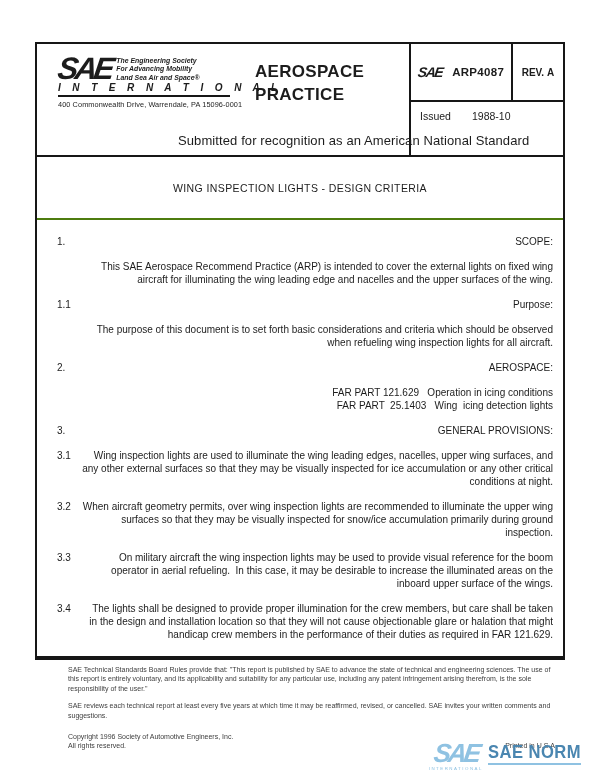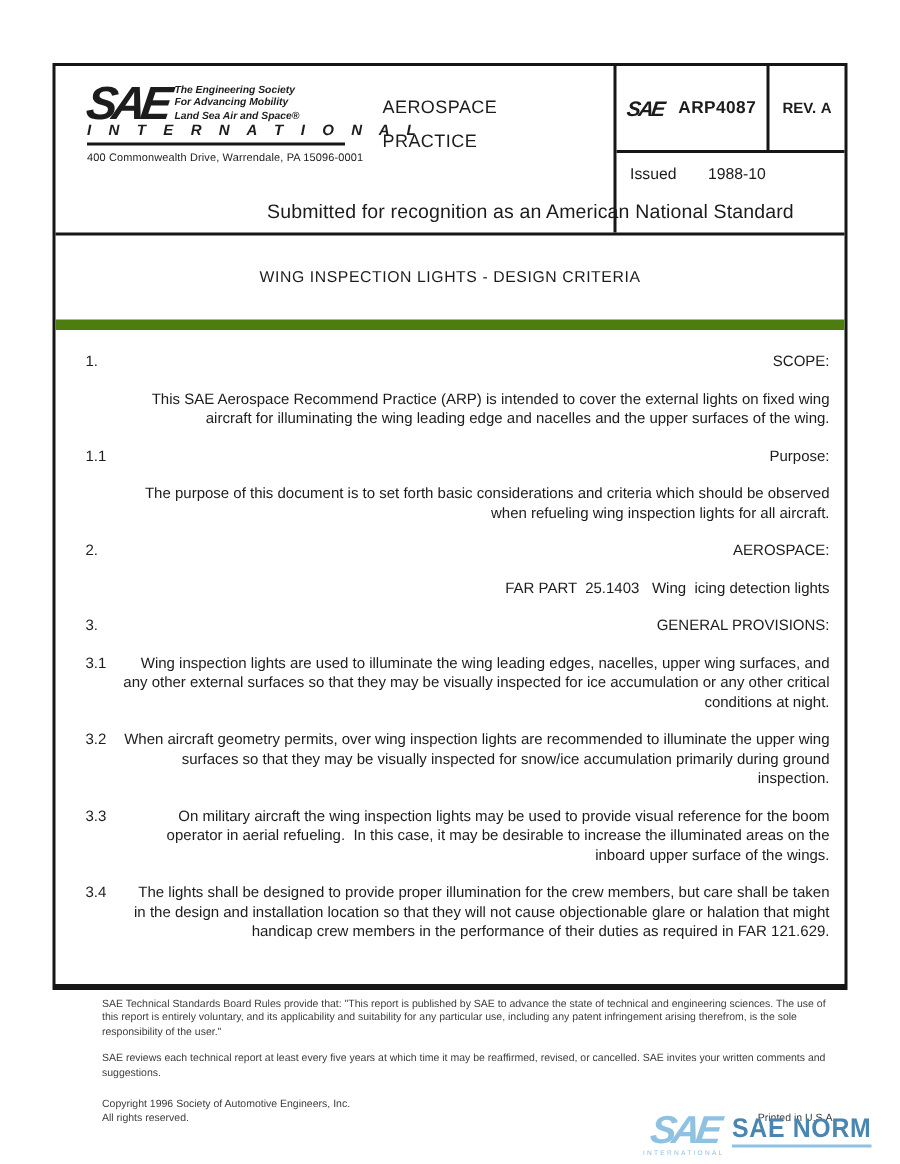--- a/index.html
+++ b/index.html
@@ -29,26 +29,26 @@
   .logo-block { position: absolute; left: 21px; top: 11px; }
   .logo-row { display: flex; align-items: flex-start; gap: 5px; }
   .sae-word { font-size: 31px; font-weight: bold; font-style: italic; letter-spacing: -3.5px;
               line-height: 27px; transform: skewX(-8deg); }
   .tagline { padding-top: 2px; }
   .tagline div { font-size: 6.9px; font-style: italic; font-weight: bold; line-height: 8.4px; white-space: nowrap; }
   .intl { font-size: 10px; font-style: italic; font-weight: bold; letter-spacing: 4.4px;
           border-bottom: 2px solid #161616; padding-bottom: 2px; white-space: nowrap; width: 172px; }
   .addr { font-size: 7.3px; margin-top: 3px; white-space: nowrap; letter-spacing: 0.1px; }
 
-  .doc-type { position: absolute; left: 218px; top: 16px; font-size: 12px; font-weight: normal;
+  .doc-type { position: absolute; left: 218px; top: 16px; font-size: 17px; font-weight: bold;
               line-height: 23px; letter-spacing: 0.3px; }
   .submitted { position: absolute; left: 119px; bottom: 7px; font-size: 13px; white-space: nowrap; letter-spacing: 0.1px; padding-left: 22px; }
 
   
-  .title-band { height: 63px; border-bottom: 7px solid #4d7c0f; display: flex; align-items: center; justify-content: center; }
+  .title-band { height: 63px; border-bottom: 2px solid #4d7c0f; display: flex; align-items: center; justify-content: center; }
   .doc-title { font-size: 10.5px; letter-spacing: 0.4px; }
 
   
   .body-area { padding: 15px 10px 0 20px; font-size: 10px; line-height: 13px; }
   .sect { display: flex; margin-bottom: 12px; }
   .sect .num { width: 25px; flex: none; }
   .sect .content { flex: 1; text-align: right; }
   .para { white-space: pre-wrap; }
   .ref-line { white-space: pre; }
 
@@ -141,20 +141,21 @@
         <span class="content para">The purpose of this document is to set forth basic considerations and criteria which should be observed when refueling wing inspection lights for all aircraft.</span>
       </div>
 
       <div class="sect">
         <span class="num">2.</span>
         <span class="content">AEROSPACE:</span>
       </div>
       <div class="sect">
         <span class="num"></span>
         <span class="content">
+          <div class="ref-line">FAR PART 121.629   Operation in icing conditions</div>
           <div class="ref-line">FAR PART  25.1403   Wing  icing detection lights</div>
         </span>
       </div>
 
       <div class="sect">
         <span class="num">3.</span>
         <span class="content">GENERAL PROVISIONS:</span>
       </div>
 
       <div class="sect">

